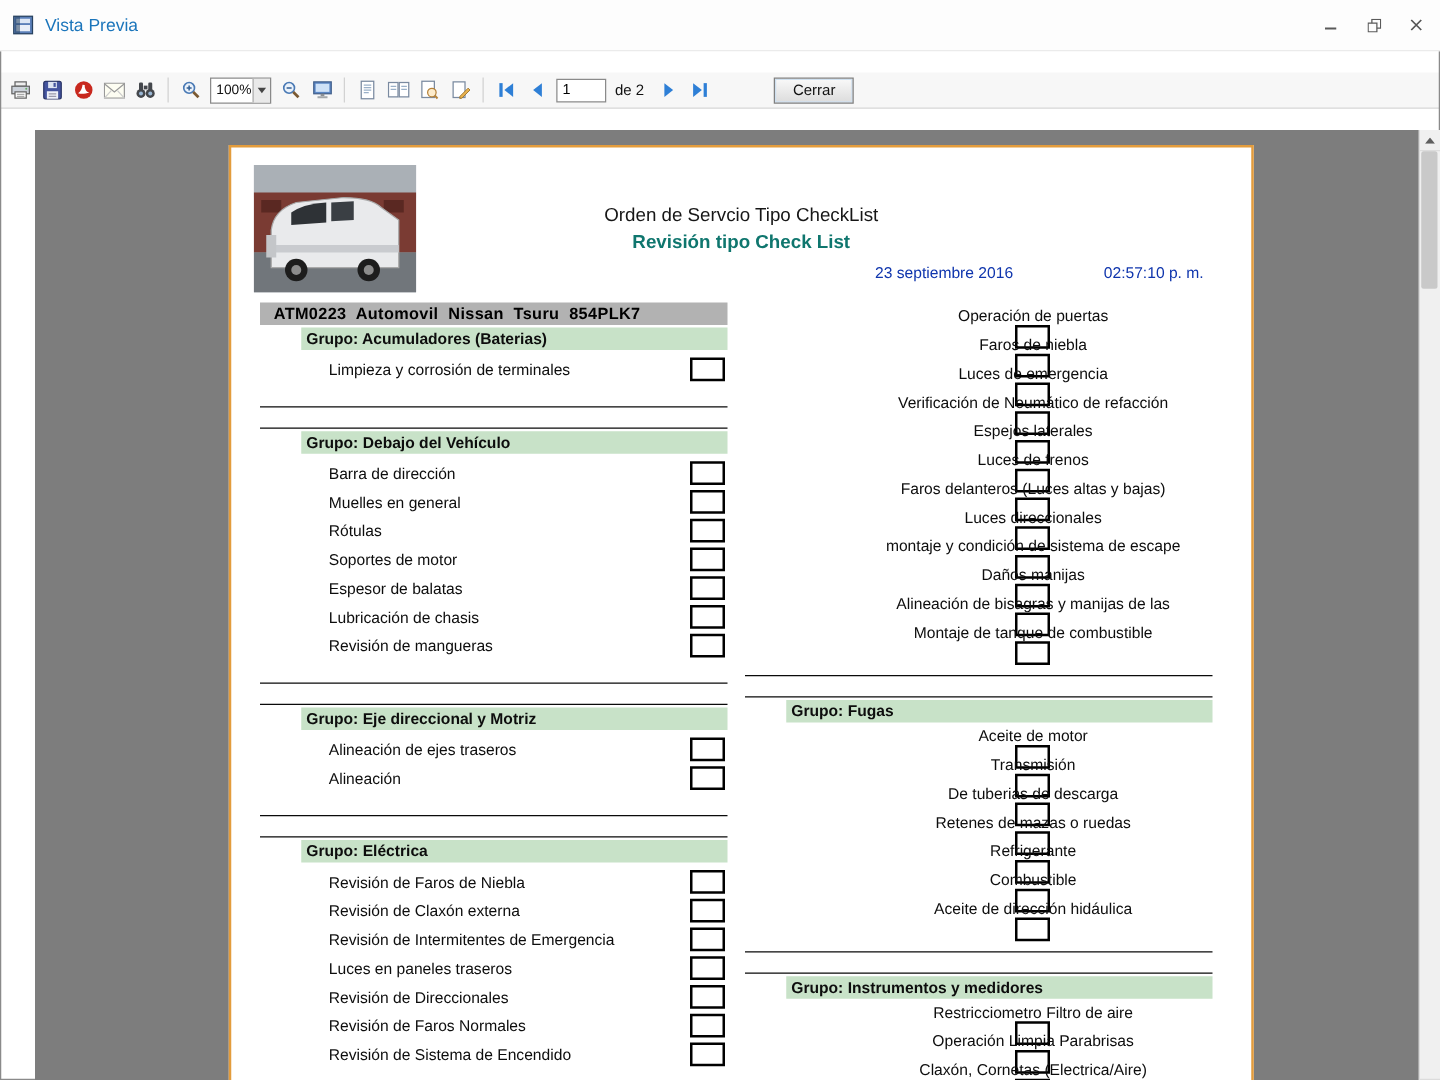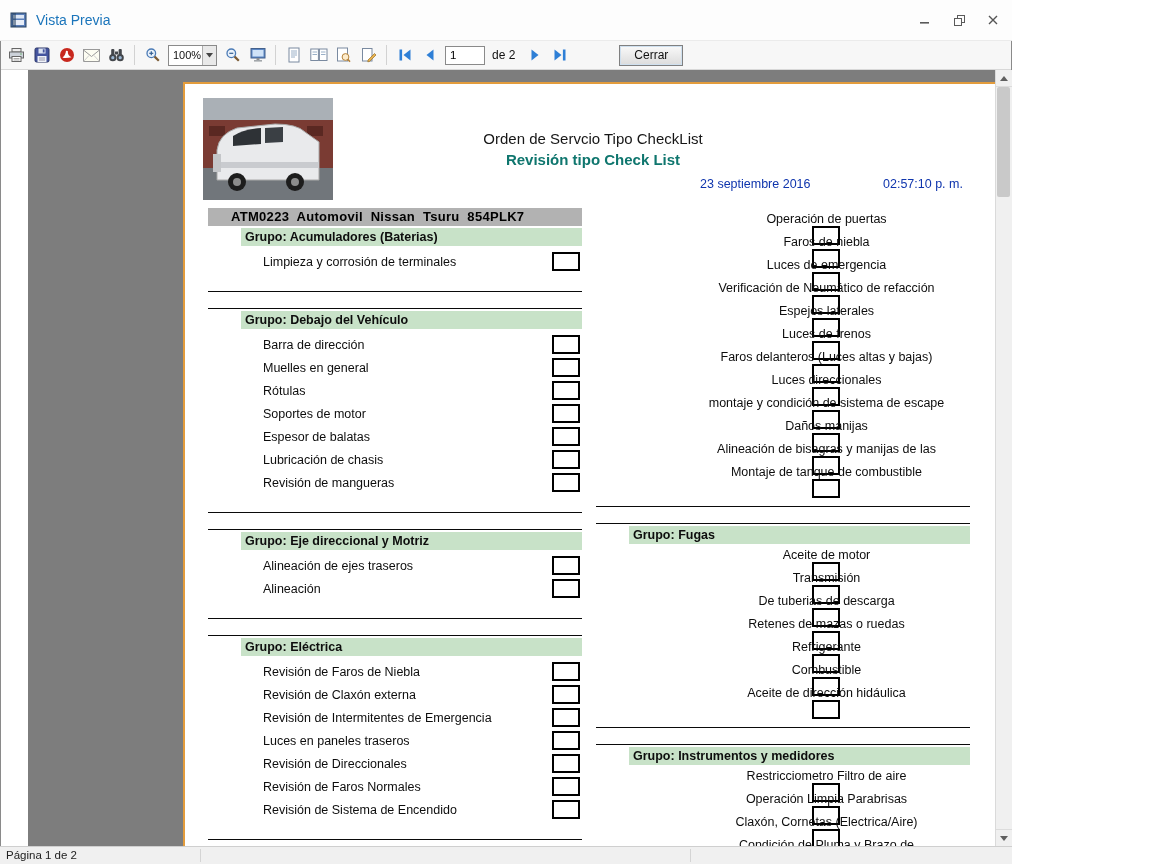--- a/index.html
+++ b/index.html
@@ -1,17 +1,17 @@
 <!DOCTYPE html>
 <html><head>
 <meta charset="utf-8">
 <style>
   html,body{margin:0;padding:0;}
   body{width:1152px;height:864px;overflow:hidden;background:#fff;font-family:"Liberation Sans",sans-serif;}
-  .window{width:1012px;height:864px;display:flex;flex-direction:column;outline:1px solid #8a8a8a;outline-offset:-1px;}
+  .window{width:1152px;height:864px;display:flex;flex-direction:column;outline:1px solid #8a8a8a;outline-offset:-1px;gap:17px;}
 
   
   .titlebar{height:40px;background:#fdfdfd;border-bottom:1px solid #ebebeb;display:flex;align-items:center;position:relative;flex:0 0 auto;}
   .app-icon{margin-left:10px;display:flex;}
   .title-text{color:#1b75bb;font-size:14px;margin-left:8px;}
   .win-controls{position:absolute;right:10px;top:0;height:100%;display:flex;align-items:center;gap:16px;}
   .win-btn{width:18px;height:18px;display:flex;align-items:center;justify-content:center;cursor:default;}
 
   
   .toolbar{height:28px;background:#f7f7f7;border-bottom:1px solid #d8d8d8;display:flex;align-items:center;padding-left:5px;gap:2px;flex:0 0 auto;}
@@ -39,21 +39,21 @@
   
   .truck{position:absolute;left:18px;top:14px;width:130px;height:102px;}
   .doc-title{position:absolute;top:46px;left:0;width:100%;text-align:center;font-size:15px;color:#161616;}
   .doc-subtitle{position:absolute;top:67px;left:0;width:100%;text-align:center;font-size:15px;font-weight:bold;color:#0f766e;}
   .doc-date{position:absolute;top:93px;left:515px;font-size:12.5px;color:#0f35ad;}
   .doc-time{position:absolute;top:93px;left:698px;font-size:12.5px;color:#0f35ad;}
 
   .col{position:absolute;top:124px;width:374px;}
   .col-left{left:23px;}
   .col-right{left:411px;}
-  .vehicle-header{height:18px;line-height:18px;background:#b2b2b2;font-size:13px;font-weight:bold;color:#000;padding-left:23px;white-space:pre;letter-spacing:.3px;}
+  .vehicle-header{height:18px;line-height:18px;background:#b2b2b2;font-size:13px;font-weight:bold;color:#000;padding-left:11px;white-space:pre;letter-spacing:.3px;}
   .group-bar{margin-left:33px;margin-top:2px;height:18px;line-height:18px;background:#c8e2c8;font-weight:bold;font-size:12.5px;color:#0d0d0d;padding-left:4px;}
   .items{margin-top:4px;}
   .check-row{height:23px;display:flex;align-items:center;}
   .col-left .check-row{padding-left:55px;}
   .col-right .check-row{padding-left:87px;flex-direction:column;}
   .check-label{font-size:12.5px;color:#0d0d0d;flex:1;}
   .checkbox{width:24px;height:15px;border:2px solid #000;background:#fff;margin-right:2px;flex:0 0 auto;}
   .sep{border-top:1px solid #0a0a0a;}
   .sep-a{margin-top:18px;}
   .sep-b{margin-top:16px;margin-bottom:2px;}

